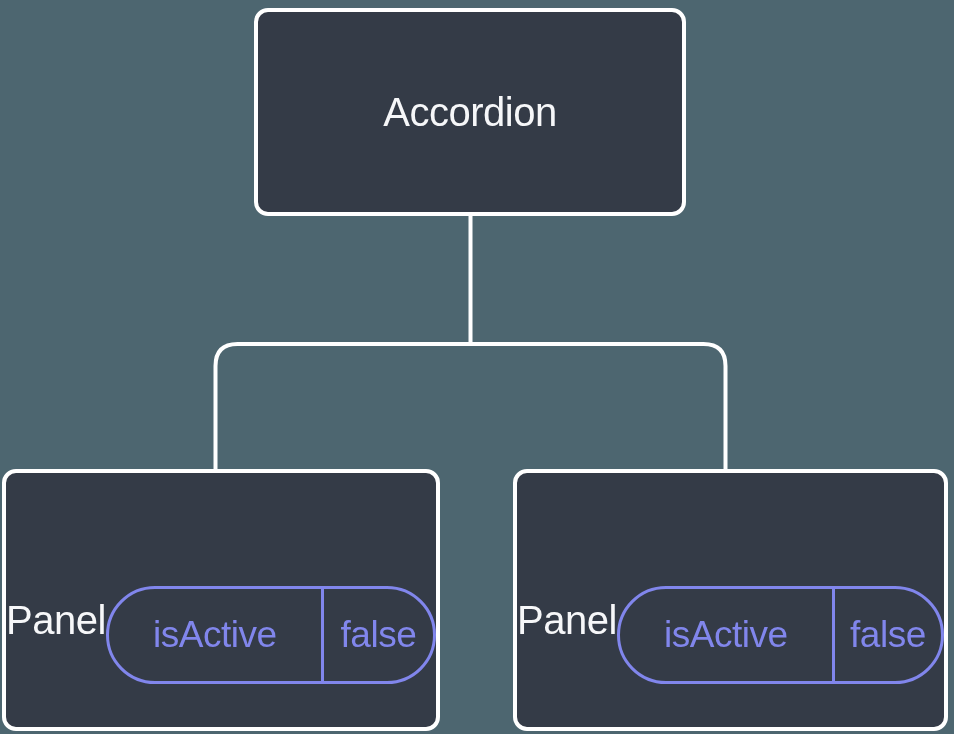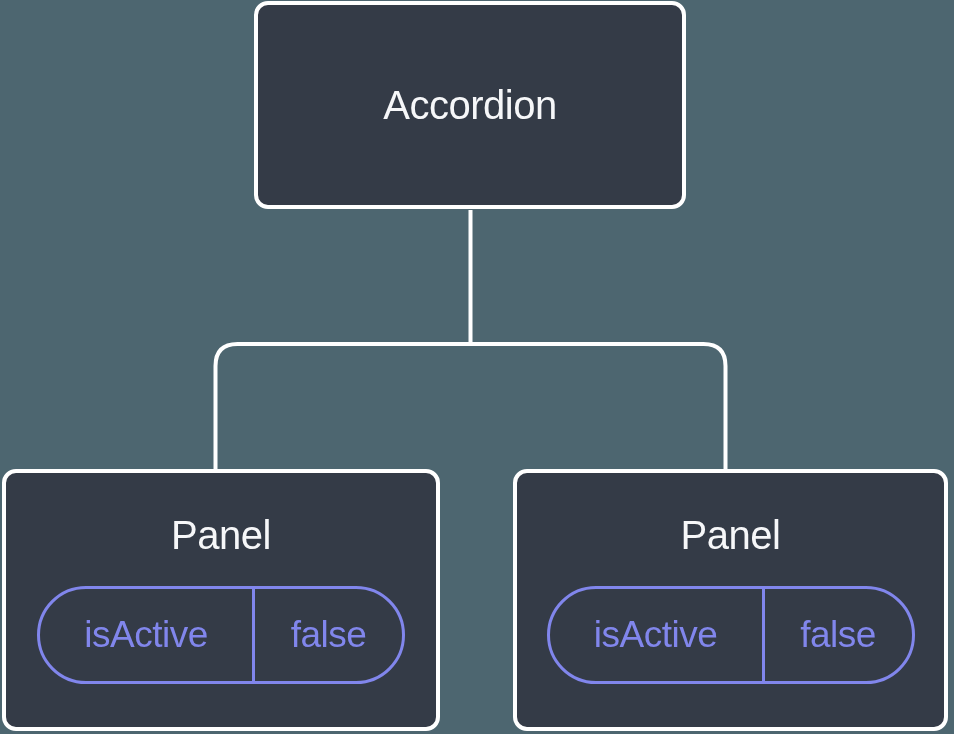--- a/index.html
+++ b/index.html
@@ -43,33 +43,33 @@
     color: var(--color-title, #f6f7f9);
     font-size: 40px;
     font-weight: 500;
     letter-spacing: -0.5px;
     line-height: 44px;
     white-space: nowrap;
   }
 
   .accordion {
     left: 254px;
-    top: 1px;
+    top: 8px;
     width: 432px;
     height: 208px;
     display: flex;
     align-items: center;
     justify-content: center;
   }
 
   .panel {
     top: 469px;
     height: 262px;
     display: flex;
-    flex-direction: column;
+    flex-direction: row;
     align-items: center;
     padding-top: 40px;
   }
   .panel-left  { left: 2px;   width: 438px; }
   .panel-right { left: 513px; width: 435px; }
 
   .pill {
     box-sizing: border-box;
     margin-top: 29px;
     width: 368px;

